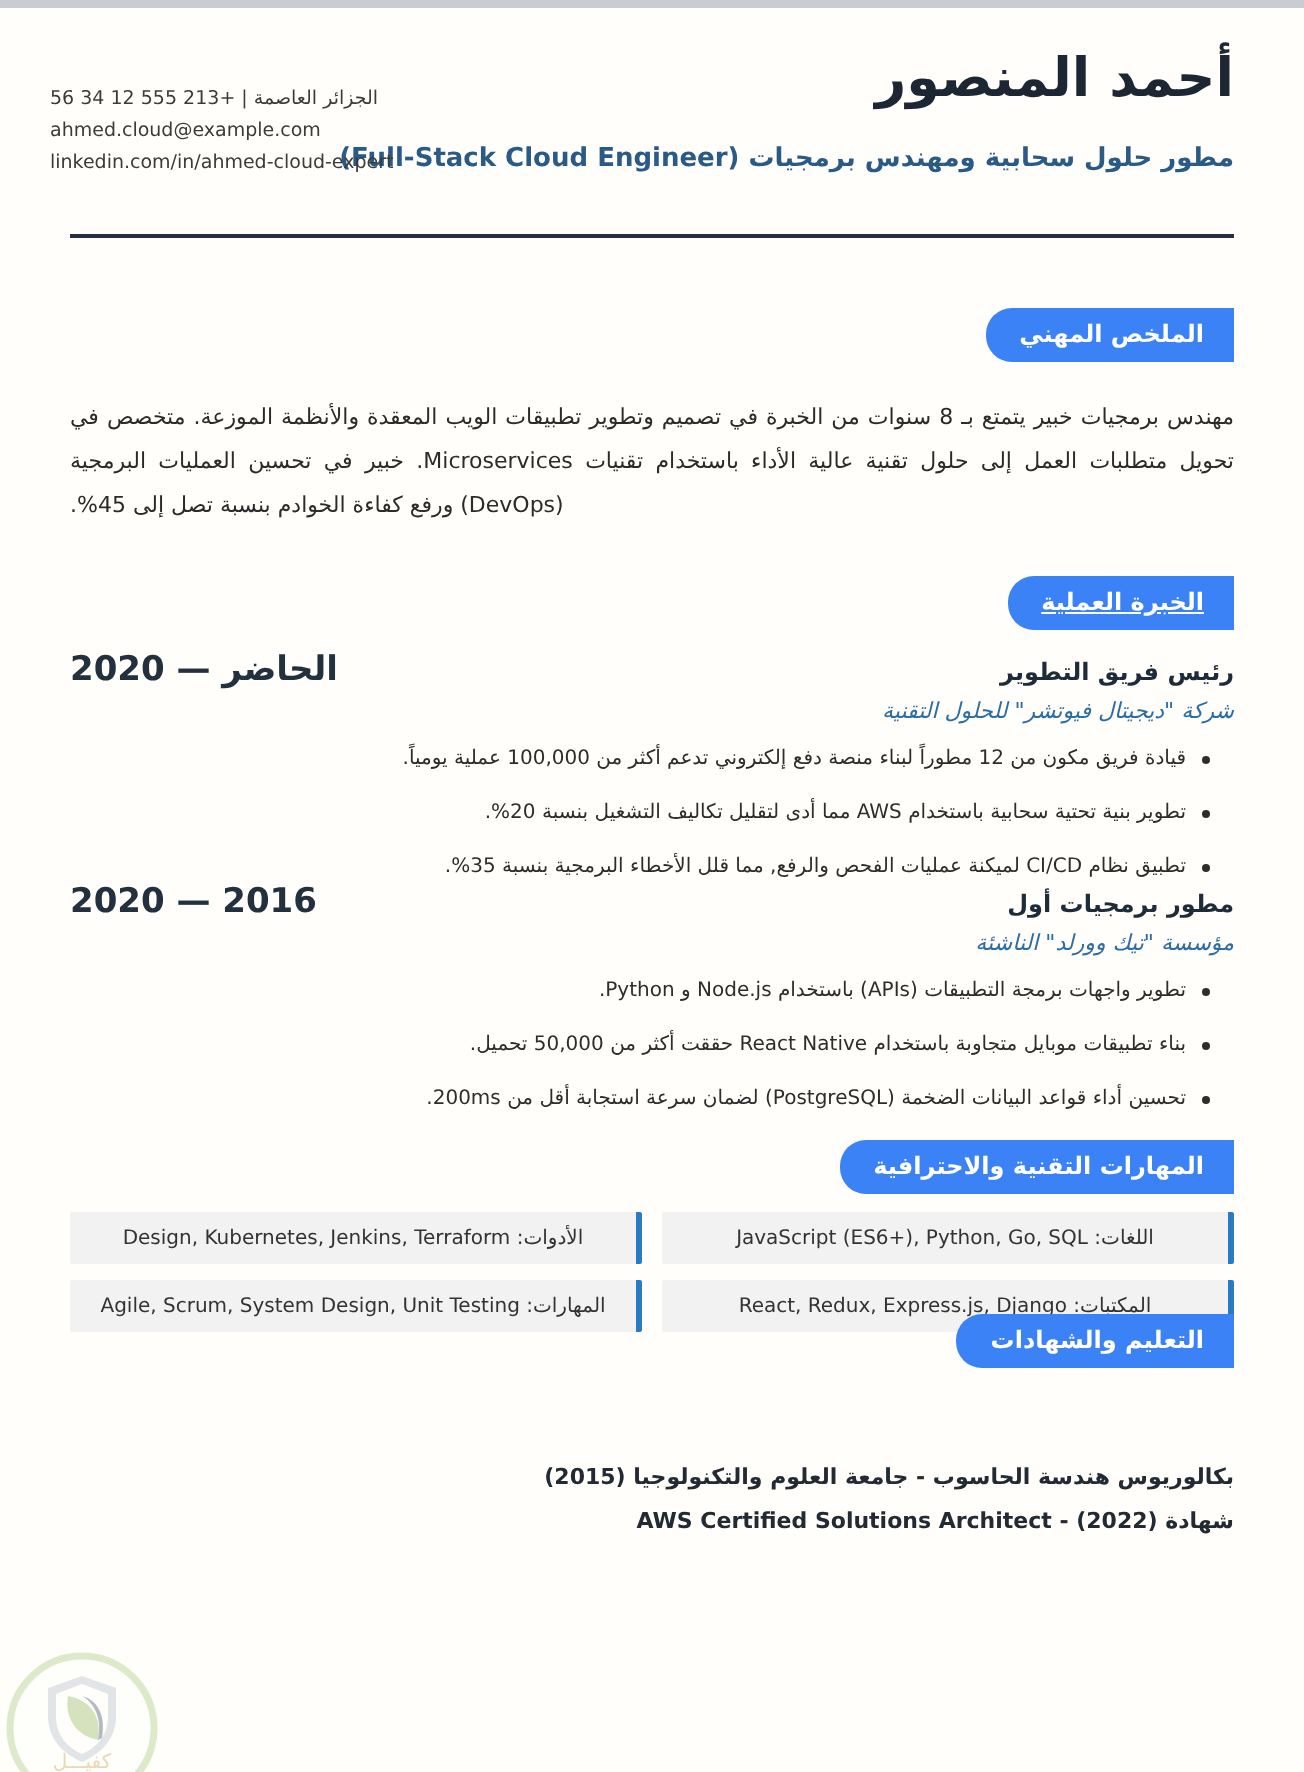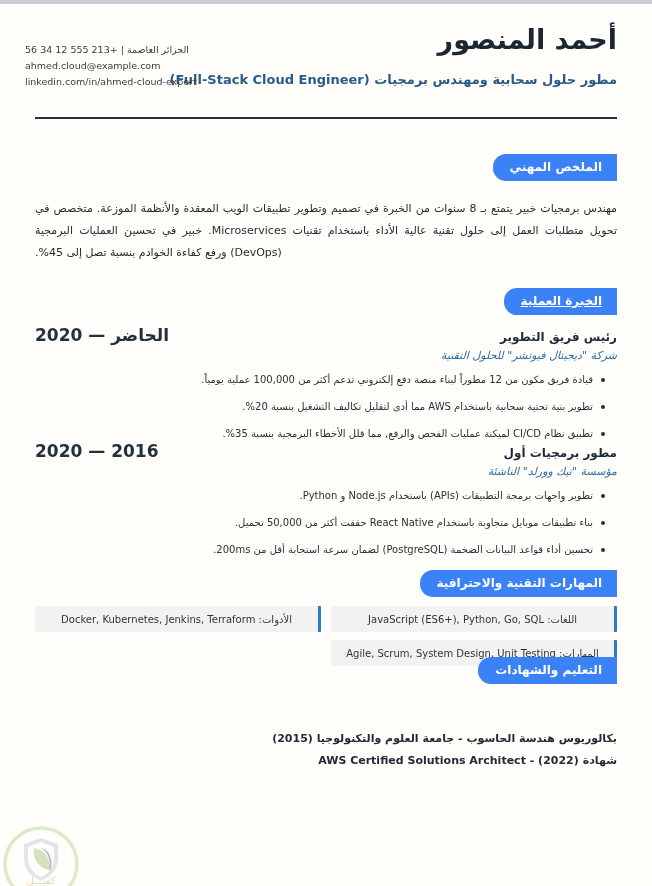--- a/index.html
+++ b/index.html
@@ -157,21 +157,22 @@
       <li>
           <span class="dot"></span>
           <span>تحسين أداء قواعد البيانات الضخمة (PostgreSQL) لضمان سرعة استجابة أقل من 200ms.</span>
         </li>
     </ul>
   </div>
 
   <div class="badge badge-skills">المهارات التقنية والاحترافية</div>
   <div class="skills-grid">
     <div class="skill-box">اللغات: JavaScript (ES6+), Python, Go, SQL</div>
-    <div class="skill-box">الأدوات: Docker, Kubernetes, Jenkins, Terraform</div>
+    <div class="skill-box">الأدوات: Design, Kubernetes, Jenkins, Terraform</div>
+    <div class="skill-box">المكتبات: React, Redux, Express.js, Django</div>
     <div class="skill-box">المهارات: Agile, Scrum, System Design, Unit Testing</div>
   </div>
 
   <div class="badge badge-edu">التعليم والشهادات</div>
   <div class="edu">
     <span class="line">بكالوريوس هندسة الحاسوب - جامعة العلوم والتكنولوجيا (2015)</span>
     <span class="line"><span>شهادة</span> <span class="ltr-part">AWS Certified Solutions Architect - (2022)</span></span>
   </div>
 
   <svg class="watermark" width="84" height="64" viewBox="0 0 84 64">

